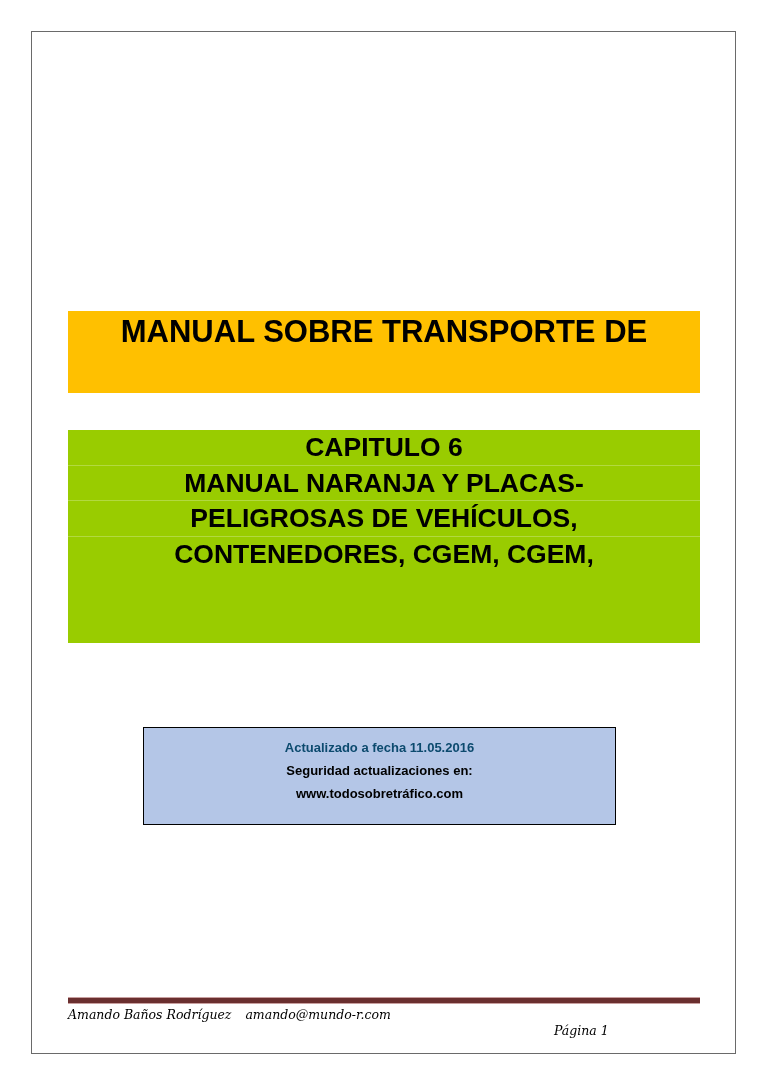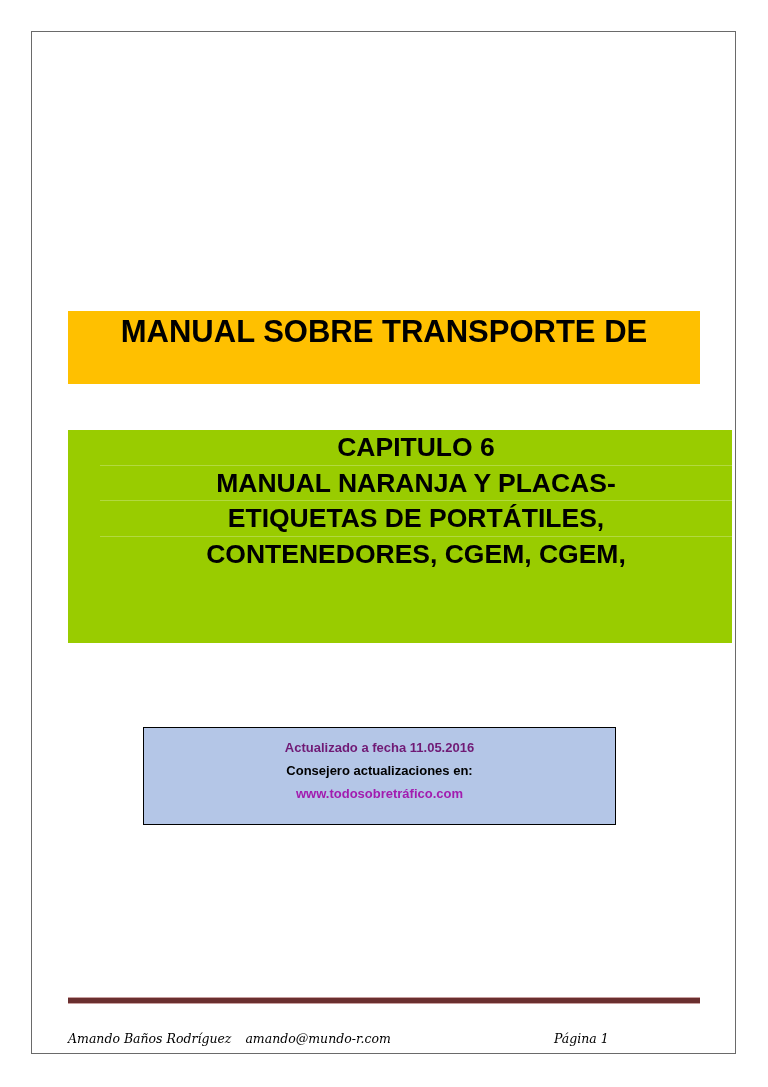--- a/index.html
+++ b/index.html
@@ -21,21 +21,21 @@
       width: 705px;
       height: 1023px;
       border: 1px solid #6a6a6a;
       box-sizing: border-box;
     }
     .title-block {
       position: absolute;
       left: 68px;
       top: 311px;
       width: 632px;
-      height: 73px;
+      height: 82px;
       background: #ffc000;
     }
     .title-line {
       height: 41px;
       line-height: 41px;
       text-align: center;
       font-weight: bold;
       font-size: 31px;
       color: #000;
       white-space: nowrap;
@@ -44,21 +44,20 @@
     }
     .title-line:last-child { border-bottom: none; }
 
     .chapter-block {
       position: absolute;
       left: 68px;
       top: 430px;
       width: 632px;
       height: 213px;
       background: #99cc00;
-      padding-left: 32px;
     }
     .chapter-line {
       height: 35.5px;
       line-height: 35.5px;
       text-align: center;
       font-weight: bold;
       font-size: 26.5px;
       color: #000;
       white-space: nowrap;
       border-bottom: 1px solid rgba(255,255,255,0.25);
@@ -77,23 +76,23 @@
       box-sizing: border-box;
       text-align: center;
       font-weight: bold;
       font-size: 13px;
       padding-top: 8px;
     }
     .update-line {
       height: 23px;
       line-height: 23px;
     }
-    .update-date { color: #701a75; }
+    .update-date { color: #0c4a6e; }
     .update-check { color: #000; }
-    .update-url { color: #a21caf; }
+    .update-url { color: #000000; }
 
     .footer-rule {
       position: absolute;
       left: 68px;
       top: 997px;
       width: 632px;
       height: 5px;
       background: #6a2f2f;
       border-top: 1px solid #c9a0a0;
       border-bottom: 1px solid #c9a0a0;
@@ -107,49 +106,48 @@
       font-family: "DejaVu Serif", serif;
       font-style: italic;
       font-size: 12.5px;
       color: #000;
     }
     .footer-row {
       height: 18px;
       line-height: 18px;
       white-space: nowrap;
       position: relative;
-      margin-top: 24px;
     }
     .footer-author { display: inline-block; }
     .footer-email { display: inline-block; margin-left: 10px; }
     .footer-page {
       position: absolute;
       left: 486px;
-      top: 0;
+      top: 16px;
     }
   </style>
 </head>
 <body>
 
 <div class="page-border"></div>
 
 <div class="title-block">
   <div class="title-line">MANUAL SOBRE TRANSPORTE DE</div>
 </div>
 
 <div class="chapter-block">
   <div class="chapter-line">CAPITULO 6</div>
   <div class="chapter-line">MANUAL NARANJA Y PLACAS-</div>
-  <div class="chapter-line">ETIQUETAS DE PORTÁTILES,</div>
+  <div class="chapter-line">PELIGROSAS DE VEHÍCULOS,</div>
   <div class="chapter-line">CONTENEDORES, CGEM, CGEM,</div>
 </div>
 
 <div class="update-box">
   <div class="update-line update-date">Actualizado a fecha 11.05.2016</div>
-  <div class="update-line update-check">Consejero actualizaciones en:</div>
+  <div class="update-line update-check">Seguridad actualizaciones en:</div>
   <div class="update-line update-url">www.todosobretráfico.com</div>
 </div>
 
 <div class="footer-rule"></div>
 
 <div class="footer">
   <div class="footer-row">
     <span class="footer-author">Amando Baños Rodríguez</span>
     <span class="footer-email">amando@mundo-r.com</span>
     <span class="footer-page">Página 1</span>

